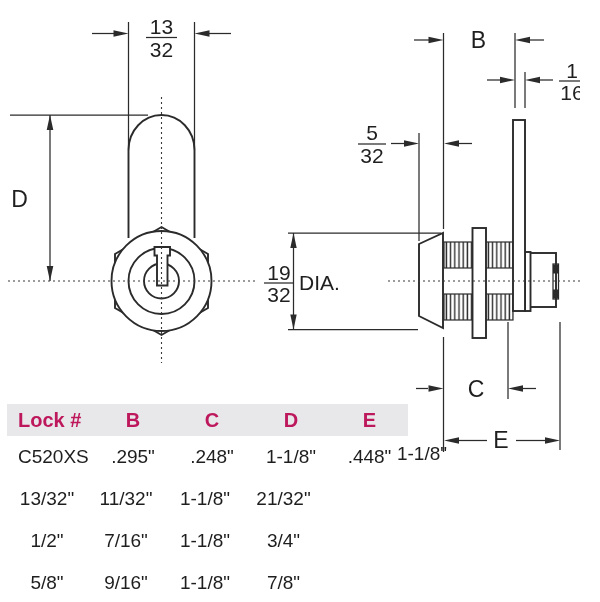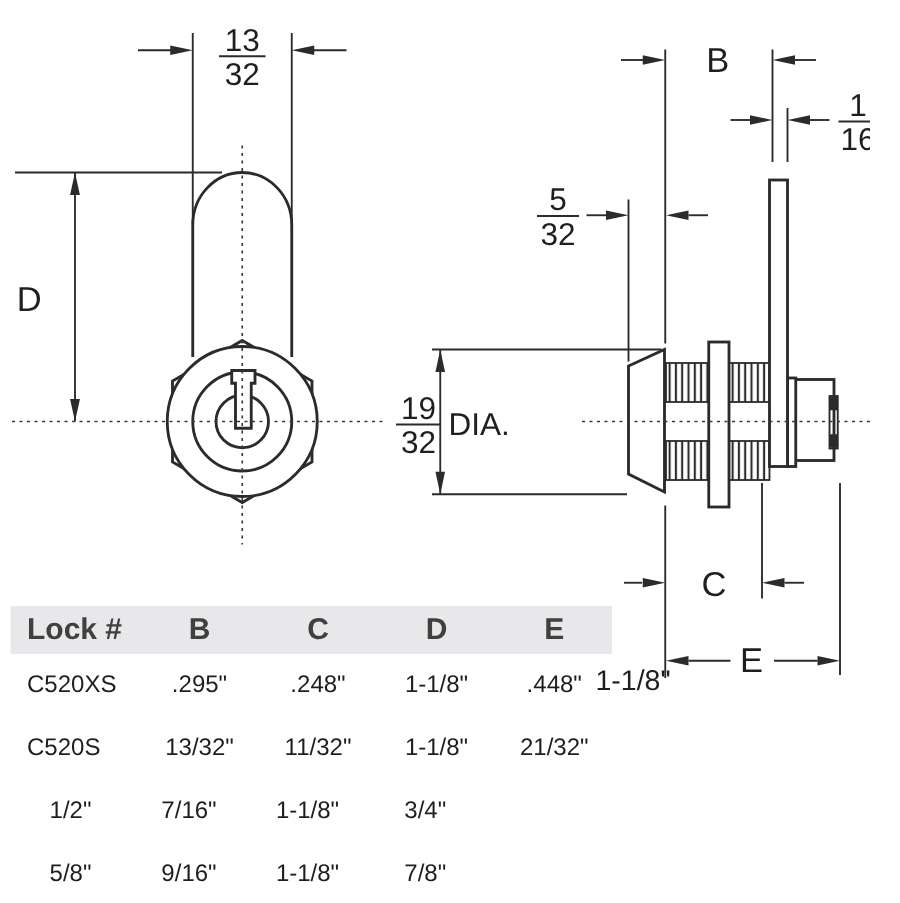--- a/index.html
+++ b/index.html
@@ -11,22 +11,22 @@
   .frac{font-size:21px;}
   .smalltext{font-size:19px;}
   .objw{stroke:#2b2b2b;stroke-width:1.9;fill:#ffffff;}
   .thin{stroke:#2b2b2b;stroke-width:1.25;fill:none;}
   .cl{stroke:#3a3a3a;stroke-width:1.1;fill:none;stroke-dasharray:2 3;}
   .ah{fill:#2b2b2b;stroke:none;}
   .dark{fill:#2b2b2b;stroke:none;}
   
   #spec-table{position:absolute;left:7px;top:404px;width:401px;display:flex;flex-direction:column;}
   .thead{display:flex;align-items:center;height:32px;background:#e8e8ea;
-         font-weight:bold;font-size:20px;color:#404040;}
-  .trow{display:flex;align-items:center;height:42px;font-size:16px;color:#1e1e1e;}
+         font-weight:bold;font-size:20px;color:#be185d;}
+  .trow{display:flex;align-items:center;height:42px;font-size:19px;color:#1e1e1e;}
   .trow:first-of-type{margin-top:4px;}
   .c0{width:86px;text-align:left;padding-left:11px;box-sizing:border-box;}
   .c1{width:80px;text-align:center;}
   .c2{width:78px;text-align:center;}
   .c3{width:80px;text-align:center;}
   .c4{width:77px;text-align:center;}
 </style>
 </head>
 <body>
 
@@ -174,21 +174,20 @@
       <div class="c4">E</div>
     </div>
     <div class="trow">
       <div class="c0">C520XS</div>
       <div class="c1">.295"</div>
       <div class="c2">.248"</div>
       <div class="c3">1-1/8"</div>
       <div class="c4">.448"</div>
     </div>
     <div class="trow">
-      <div class="c0">C520S</div>
       <div class="c1">13/32"</div>
       <div class="c2">11/32"</div>
       <div class="c3">1-1/8"</div>
       <div class="c4">21/32"</div>
     </div>
     <div class="trow">
       <div class="c1">1/2"</div>
       <div class="c2">7/16"</div>
       <div class="c3">1-1/8"</div>
       <div class="c4">3/4"</div>

